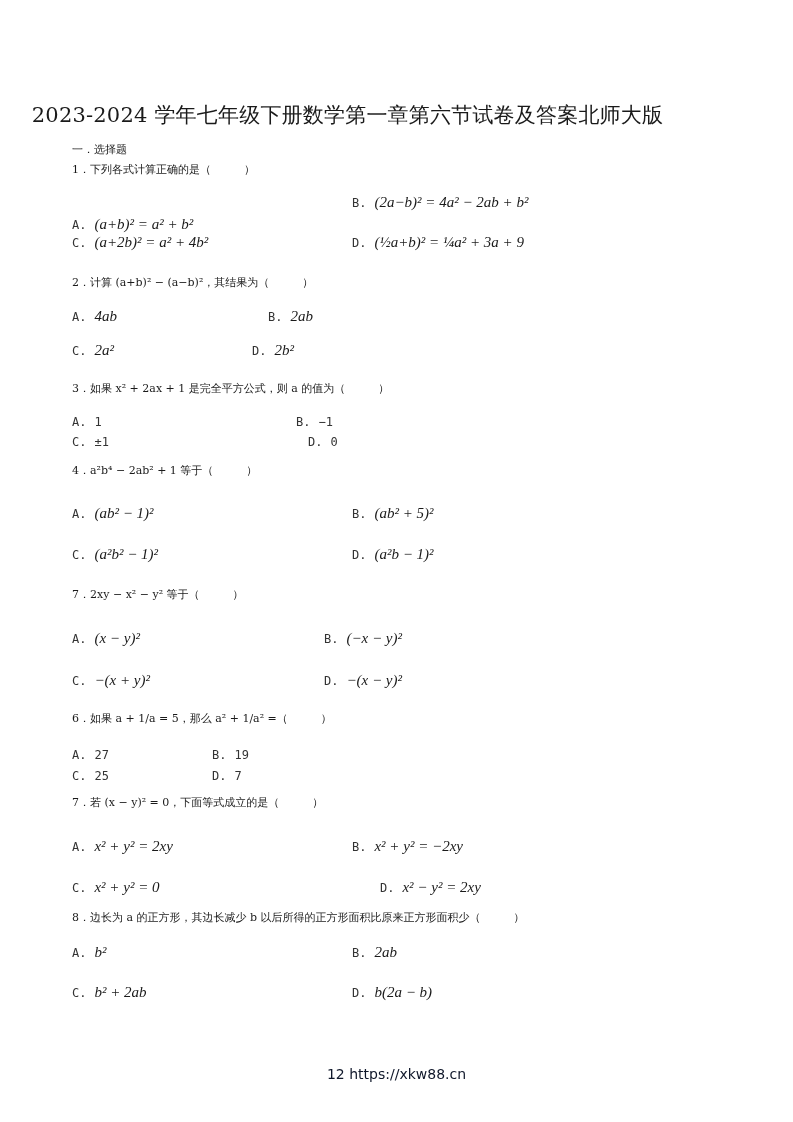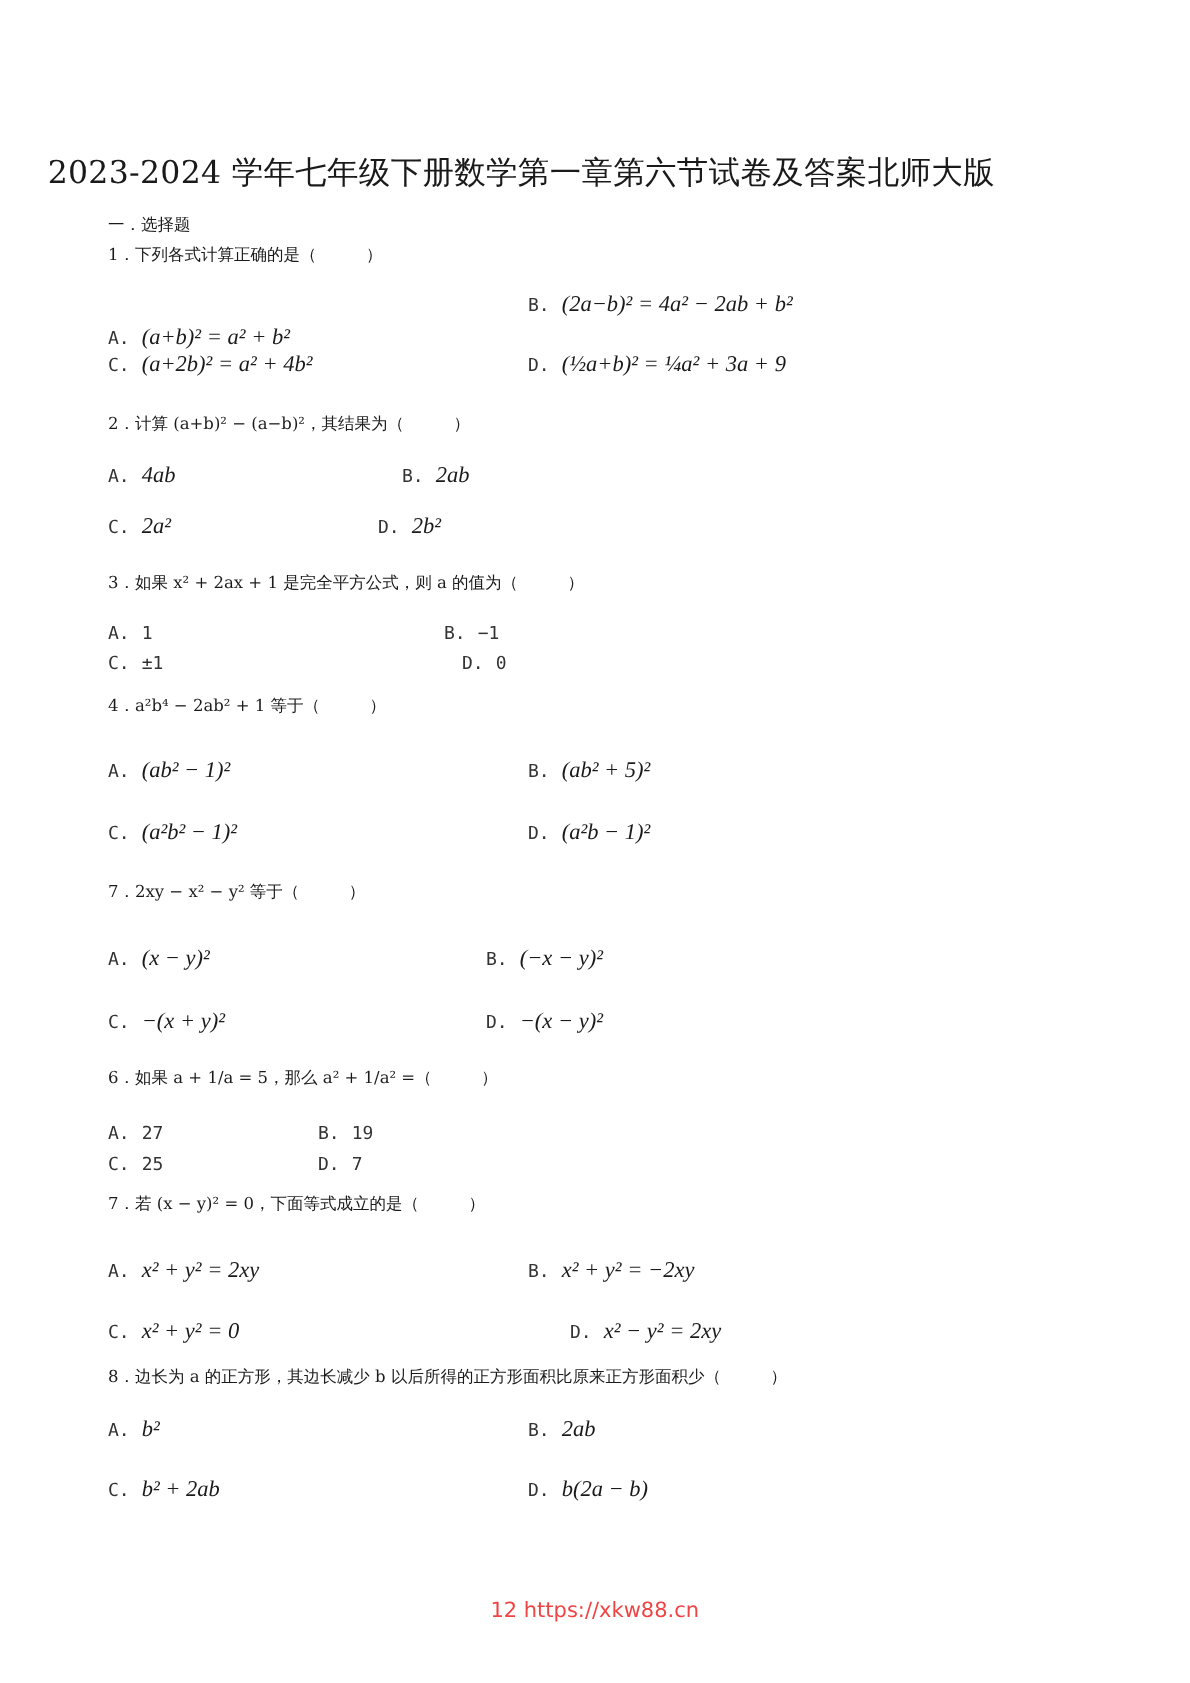--- a/index.html
+++ b/index.html
@@ -4,21 +4,21 @@
 <style>
   html, body { margin:0; padding:0; background:#fff; }
   body { width:793px; height:1122px; position:relative; overflow:hidden; color:#1a1a1a;
          font-family: "DejaVu Serif", "Liberation Serif", serif; }
   .abs { position:absolute; white-space:nowrap; }
   .title { top:101px; left:0; width:695px; text-align:center; font-size:21px; letter-spacing:0.2px; }
   .t { font-size:11px; }
   .m { font-family: "Liberation Serif", serif; font-style:italic; font-size:15px; }
   .lbl { font-size:12px; font-family:"DejaVu Sans Mono","Liberation Mono",monospace; margin-right:8px; color:#333;}
   .num { font-size:12px; font-family:"DejaVu Sans Mono","Liberation Mono",monospace; color:#333;}
-  .footer { top:1066px; left:0; width:793px; text-align:center; font-family:"DejaVu Sans", sans-serif; font-size:14px; color:#ef4444; }
+  .footer { top:1066px; left:0; width:793px; text-align:center; font-family:"DejaVu Sans", sans-serif; font-size:14px; color:#0f172a; }
 </style>
 </head>
 <body>
 
 <div class="abs title">2023-2024 学年七年级下册数学第一章第六节试卷及答案北师大版</div>
 <div class="abs t" style="top:142px;left:72px;">一．选择题</div>
 
 <div class="abs t" style="top:162px;left:72px;">1．下列各式计算正确的是（　　　）</div>
 <div class="abs" style="top:192px;left:72px;margin-top:22px;"><span class="lbl">A.</span><span class="m">(a+b)² = a² + b²</span></div>
 <div class="abs" style="top:192px;left:352px;"><span class="lbl">B.</span><span class="m">(2a−b)² = 4a² − 2ab + b²</span></div>

